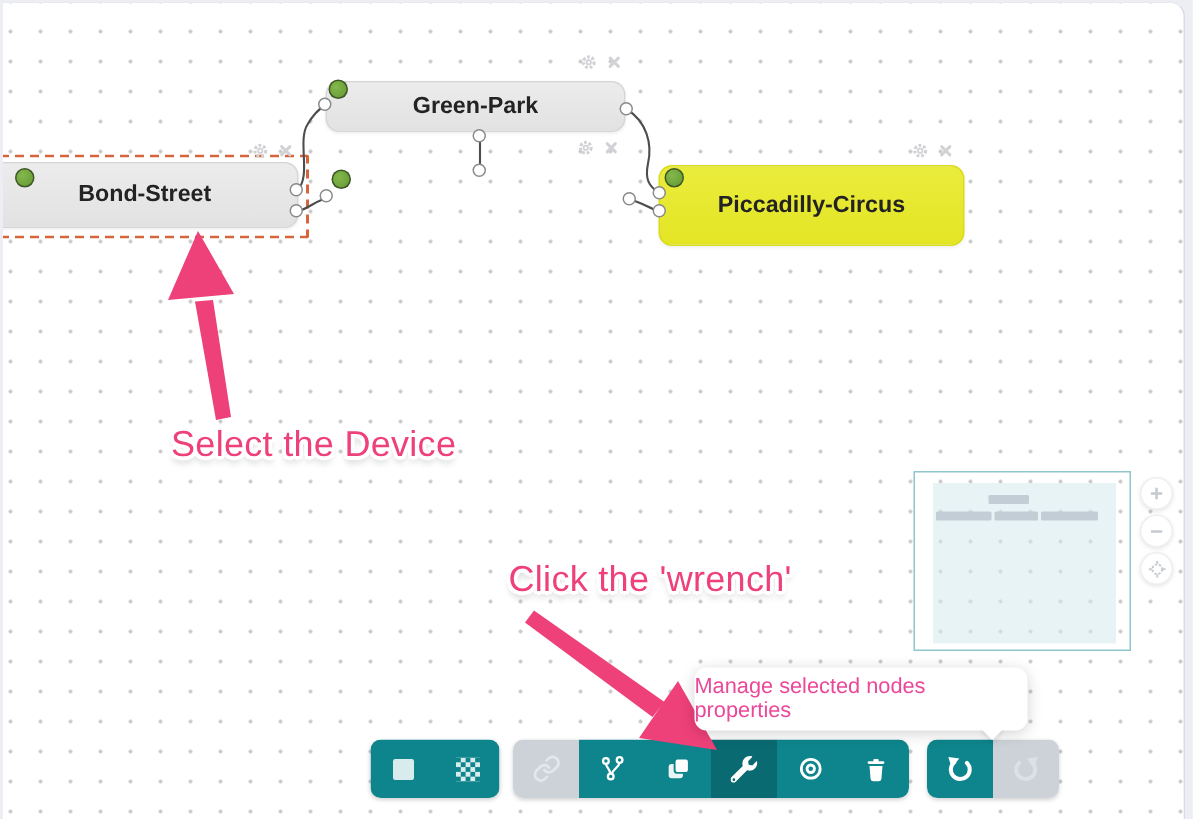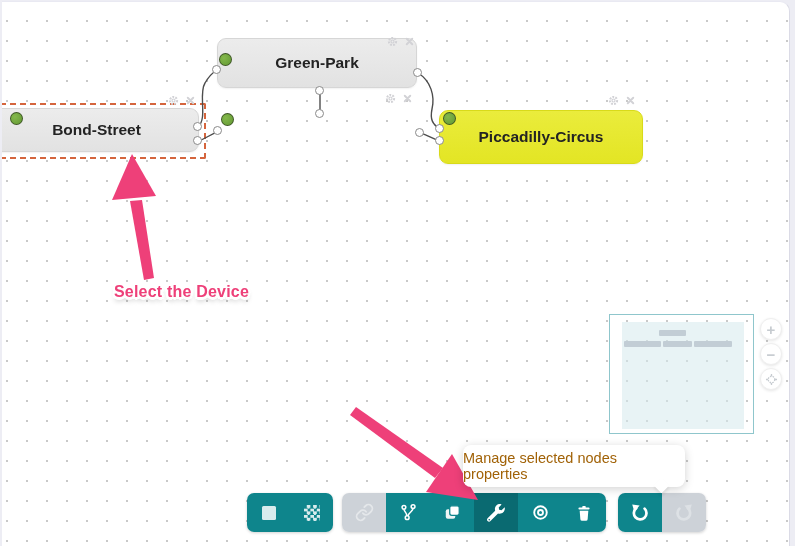--- a/index.html
+++ b/index.html
@@ -22,21 +22,21 @@
   
   .node {
     position:absolute; z-index:2;
     background:linear-gradient(#ececec,#e2e2e2);
     border:1px solid #d6d6d6; border-radius:9px;
     display:flex; align-items:center; justify-content:center;
     font-size:15.5px; font-weight:bold; color:#232323;
     box-shadow:0 1px 2px rgba(0,0,0,0.06);
   }
   .node.yellow { background:linear-gradient(#eaec3c,#e3e524); border-color:#d8da1a; }
-  #node-green-park   { left:215px; top:36px;  width:200px; height:50px;text-align:center; }
+  #node-green-park   { left:215px; top:52px;  width:200px; height:34px;text-align:center; }
   #node-bond-street  { left:-8px;  top:106px; width:205px; height:44px; border-top-left-radius:0; border-bottom-left-radius:0; }
   #node-oxford       { left:215px; top:110px; width:202px; height:42px; }
   #node-piccadilly   { left:437px; top:108px; width:204px; height:54px; }
 
   .status-dot {
     position:absolute; z-index:3; width:13px; height:13px; border-radius:50%;
     background:radial-gradient(circle at 35% 35%, #84b84b, #639934);
     border:1.5px solid rgba(45,60,30,0.75);
   }
 
@@ -55,21 +55,21 @@
 
   
   #links-svg { position:absolute; z-index:3; left:0; top:0; pointer-events:none; }
   .port {
     position:absolute; z-index:4; width:9px; height:9px; border-radius:50%;
     background:#fff; border:1.5px solid #8a8a8a;
   }
 
   
   .annotation-text {
-    position:absolute; z-index:6; font-size:16px; font-weight:bold; color:#ee4079;
+    position:absolute; z-index:6; font-size:24px; font-weight:normal; color:#ee4079;
     letter-spacing:0.2px; white-space:nowrap;
     text-shadow:
       -2px -2px 0 #fff, 2px -2px 0 #fff, -2px 2px 0 #fff, 2px 2px 0 #fff,
       0 -2.5px 0 #fff, 0 2.5px 0 #fff, -2.5px 0 0 #fff, 2.5px 0 0 #fff,
       0 4px 5px rgba(0,0,0,0.28);
   }
   #annot-select { left:112px; top:281px; }
   #annot-click  { left:337px; top:371px; }
   #arrows-svg { position:absolute; z-index:6; left:0; top:0; pointer-events:none; }
 
@@ -91,21 +91,21 @@
   .checker {
     width:16px; height:16px;
     background:repeating-conic-gradient(#d8eced 0% 25%, transparent 0% 50%) 0 0 / 6.4px 6.4px;
   }
 
   
   #tooltip {
     position:absolute; z-index:7; left:461px; top:443px; width:222px; height:42px;
     background:#fff; border-radius:8px; box-shadow:0 2px 10px rgba(0,0,0,0.18);
     display:flex; align-items:center; justify-content:center;
-    font-size:14.5px; color:#a16207;
+    font-size:14.5px; color:#ec4899;
   }
   #tooltip-tail {
     position:absolute; right:18px; bottom:-4px; width:11px; height:11px;
     background:#fff; transform:rotate(45deg);
     box-shadow:2px 2px 3px rgba(0,0,0,0.08);
   }
 
   
   #minimap {
     position:absolute; z-index:2; left:607px; top:312px; width:145px; height:120px;
@@ -236,20 +236,21 @@
   <svg id="arrows-svg" width="788" height="545">
     <g fill="#ee4079">
       <polygon points="142,278 152,276 140,198 128,199"></polygon>
       <polygon points="130,152 154,194 110,198"></polygon>
       <polygon points="348,413 354,405 441,466 433,476"></polygon>
       <polygon points="476,498 424,490 450,452"></polygon>
     </g>
   </svg>
 
   <div class="annotation-text" id="annot-select">Select the Device</div>
+  <div class="annotation-text" id="annot-click">Click the 'wrench'</div>
 
   <div class="tb-group" id="tb-group-1">
     <button class="tb-btn">
       <svg width="16" height="16" viewBox="0 0 16 16">
           <rect x="1" y="1" width="14" height="14" rx="1.5" fill="#d8eced"></rect>
         </svg>
     </button>
     <button class="tb-btn">
       <span class="checker"></span>
     </button>

